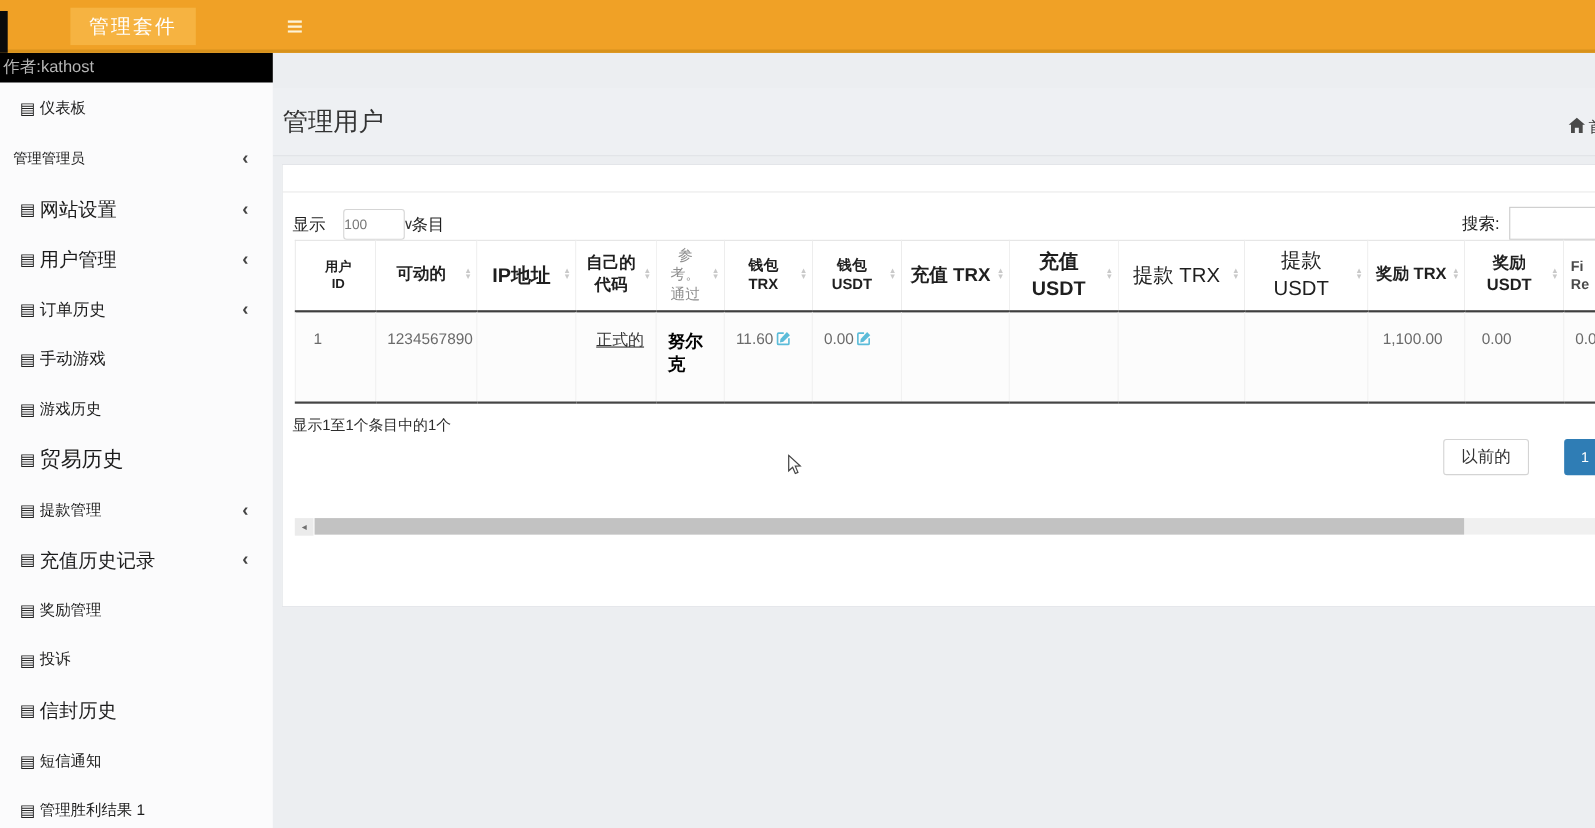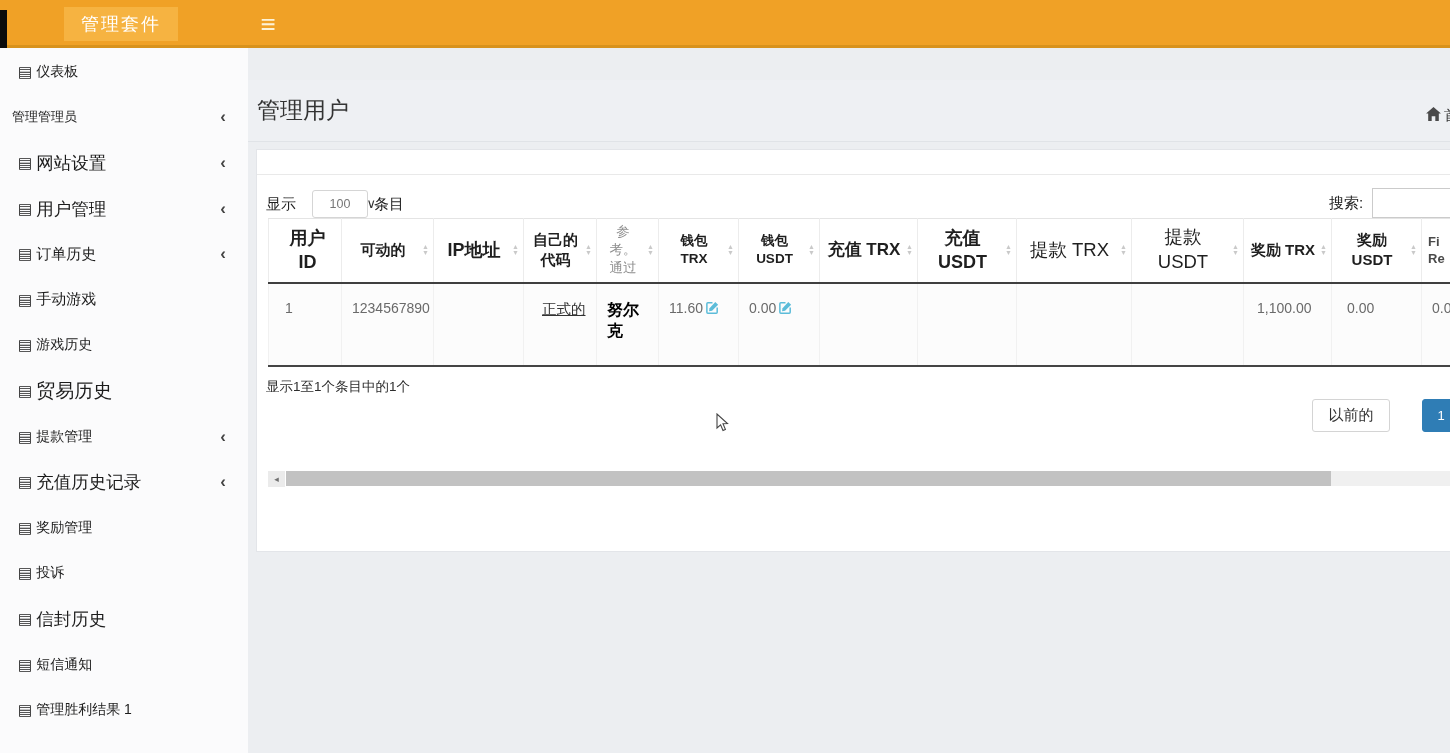--- a/index.html
+++ b/index.html
@@ -42,36 +42,36 @@
   .home-ico { position:absolute; left:1177px; top:26px; width:17px; height:16px; cursor:pointer; }
   .home-sliver { position:absolute; left:1196px; top:27px; font-size:14px; color:#333; }
   
   .card { position:absolute; left:8px; top:69px; width:1206px; height:403px;
     background:#fff; border:1px solid #e3e5e9; }
   .card-strip { height:25px; border-bottom:1px solid #e9e9e9; }
   .ctrl-left { position:absolute; left:9px; top:40px; display:flex; align-items:center;
     font-size:15px; color:#1e1e1e; }
   .len-box { width:56px; height:28px; border:1px solid #d5d5d5; border-radius:3px;
     margin:0 6px 0 16px; position:relative; font-size:12.5px; color:#777;
-    display:flex; align-items:center; justify-content:center; cursor:pointer; background:#fff; }
+    display:flex; align-items:center; cursor:pointer; background:#fff; }
   .len-chev { position:absolute; right:-9px; top:5px; font-size:13px; color:#333; }
   .ctrl-right { position:absolute; left:1072px; top:38px; display:flex; align-items:center; }
   .search-label { font-size:15px; color:#222; }
   .search-input { width:86px; height:30px; border:1px solid #cbcbcb; margin-left:9px;
     background:#fff; font-size:14px; padding:0 6px; }
   
   .twrap { position:absolute; left:11px; top:68px; width:1243px; }
   table { table-layout:fixed; width:1243px; border-collapse:collapse; }
   thead th { height:63px; position:relative; text-align:center; vertical-align:middle;
     background:#fff; color:#1f1f1f; font-weight:700; padding:4px 15px 4px 6px;
     border-top:1px solid #e4e4e4; border-bottom:2px solid #3f3f3f;
     border-right:1px solid #ececec; cursor:pointer; }
   thead th:first-child { border-left:1px solid #ececec; }
   .th-l1,.th-l2 { display:block; line-height:1.35; }
-  .h-sm   { font-size:18px;padding-left:20px; }
+  .h-sm   { font-size:12px;padding-left:20px; }
   .h-md   { font-size:15px; }
   .h-gray .th-l1,.h-gray .th-l2 { color:#8f8f8f; font-weight:400; font-size:13.5px; }
   .h-wal  { font-size:13.5px; }
   .h-lg   { font-size:17px; }
   .h-xl   { font-size:18px; font-weight:600; }
   .h-xxl  { font-size:18.5px; font-weight:500; }
   .h-fi .th-l1,.h-fi .th-l2 { color:#4a4a4a; font-size:13px; text-align:left; }
   .sort { position:absolute; right:4px; top:50%; transform:translateY(-50%);
     display:flex; flex-direction:column; font-size:7px; line-height:6px; color:#c9c9c9; }
   tbody td { height:83px; vertical-align:top; padding:16px 8px 0 10px;
@@ -106,20 +106,21 @@
 </head>
 <body>
 
 <div class="topbar">
   <div class="topbar-edge"></div>
   <div class="brand">管理套件</div>
   <div class="burger">≡</div>
 </div>
 
 <div class="sidebar">
+  <div class="author-strip">作者:kathost</div>
   <div class="nav">
 
     <div class="s-item sz-s">
       <span class="s-ico">▤</span>
       <span>仪表板</span>
     </div>
     <div class="s-item no-ico">
       <span>管理管理员</span>
       <span class="chev">‹</span>
     </div>

